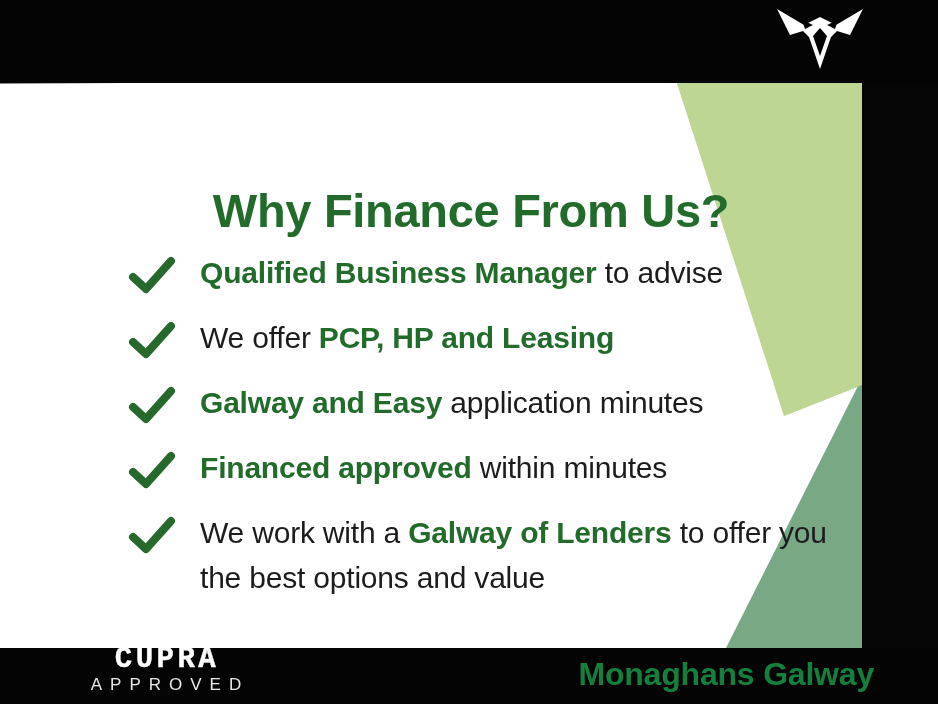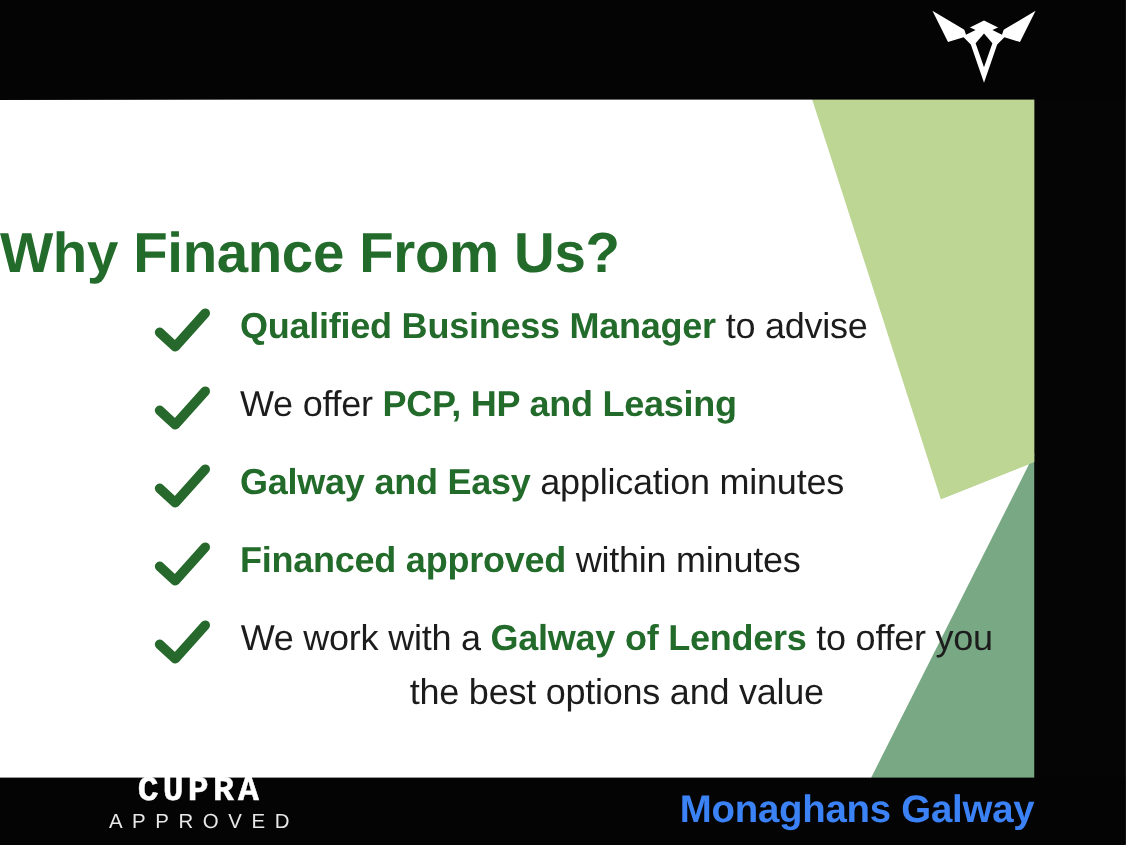--- a/index.html
+++ b/index.html
@@ -64,28 +64,29 @@
     pointer-events: none;
   }
   .wedges svg { display: block; width: 862px; height: 570px; }
 
   
   .headline {
     position: absolute;
     left: 0;
     top: 152px;
     width: 862px;
-    text-align: left;
+    text-align: center;
     z-index: 4;
     font-size: 47px;
     font-weight: 700;
     letter-spacing: -0.3px;
     color: #226b2b;
     font-family: "Liberation Sans", sans-serif;
     white-space: nowrap;
+    padding-left: 40px;
   }
 
   
   .bullets {
     position: absolute;
     left: 128px;
     top: 250px;
     width: 700px;
     z-index: 4;
   }
@@ -101,21 +102,20 @@
     margin-right: 24px;
     margin-top: 4px;
   }
   .check-icon svg { display: block; width: 48px; height: 44px; }
   .bullet-text {
     font-size: 30px;
     line-height: 45px;
     color: #1c1c1c;
     font-family: "Liberation Sans", sans-serif;
     letter-spacing: -0.2px;
-    text-align: center;
   }
   .bullet-text .hl {
     color: #226b2b;
     font-weight: 700;
   }
   .bullet-text .nm {
     font-weight: 400;
   }
 
   
@@ -149,27 +149,27 @@
     font-family: Liberation Sans, sans-serif;
     font-size: 17px;
     font-weight: 400;
     letter-spacing: 8px;
     color: #e8e8e8;
     line-height: 22px;
     padding-left: 6px;
   }
   .dealer-name {
     position: absolute;
-    right: 76px;
+    right: 64px;
     bottom: 11px;
     z-index: 7;
     font-family: "Liberation Sans", sans-serif;
     font-size: 32px;
     font-weight: 700;
-    color: #3b82f6;
+    color: #15803d;
     letter-spacing: -0.2px;
     white-space: nowrap;
   }
 </style>
 </head>
 <body>
 
 <div id="slide">
 
   <div class="top-bar">

